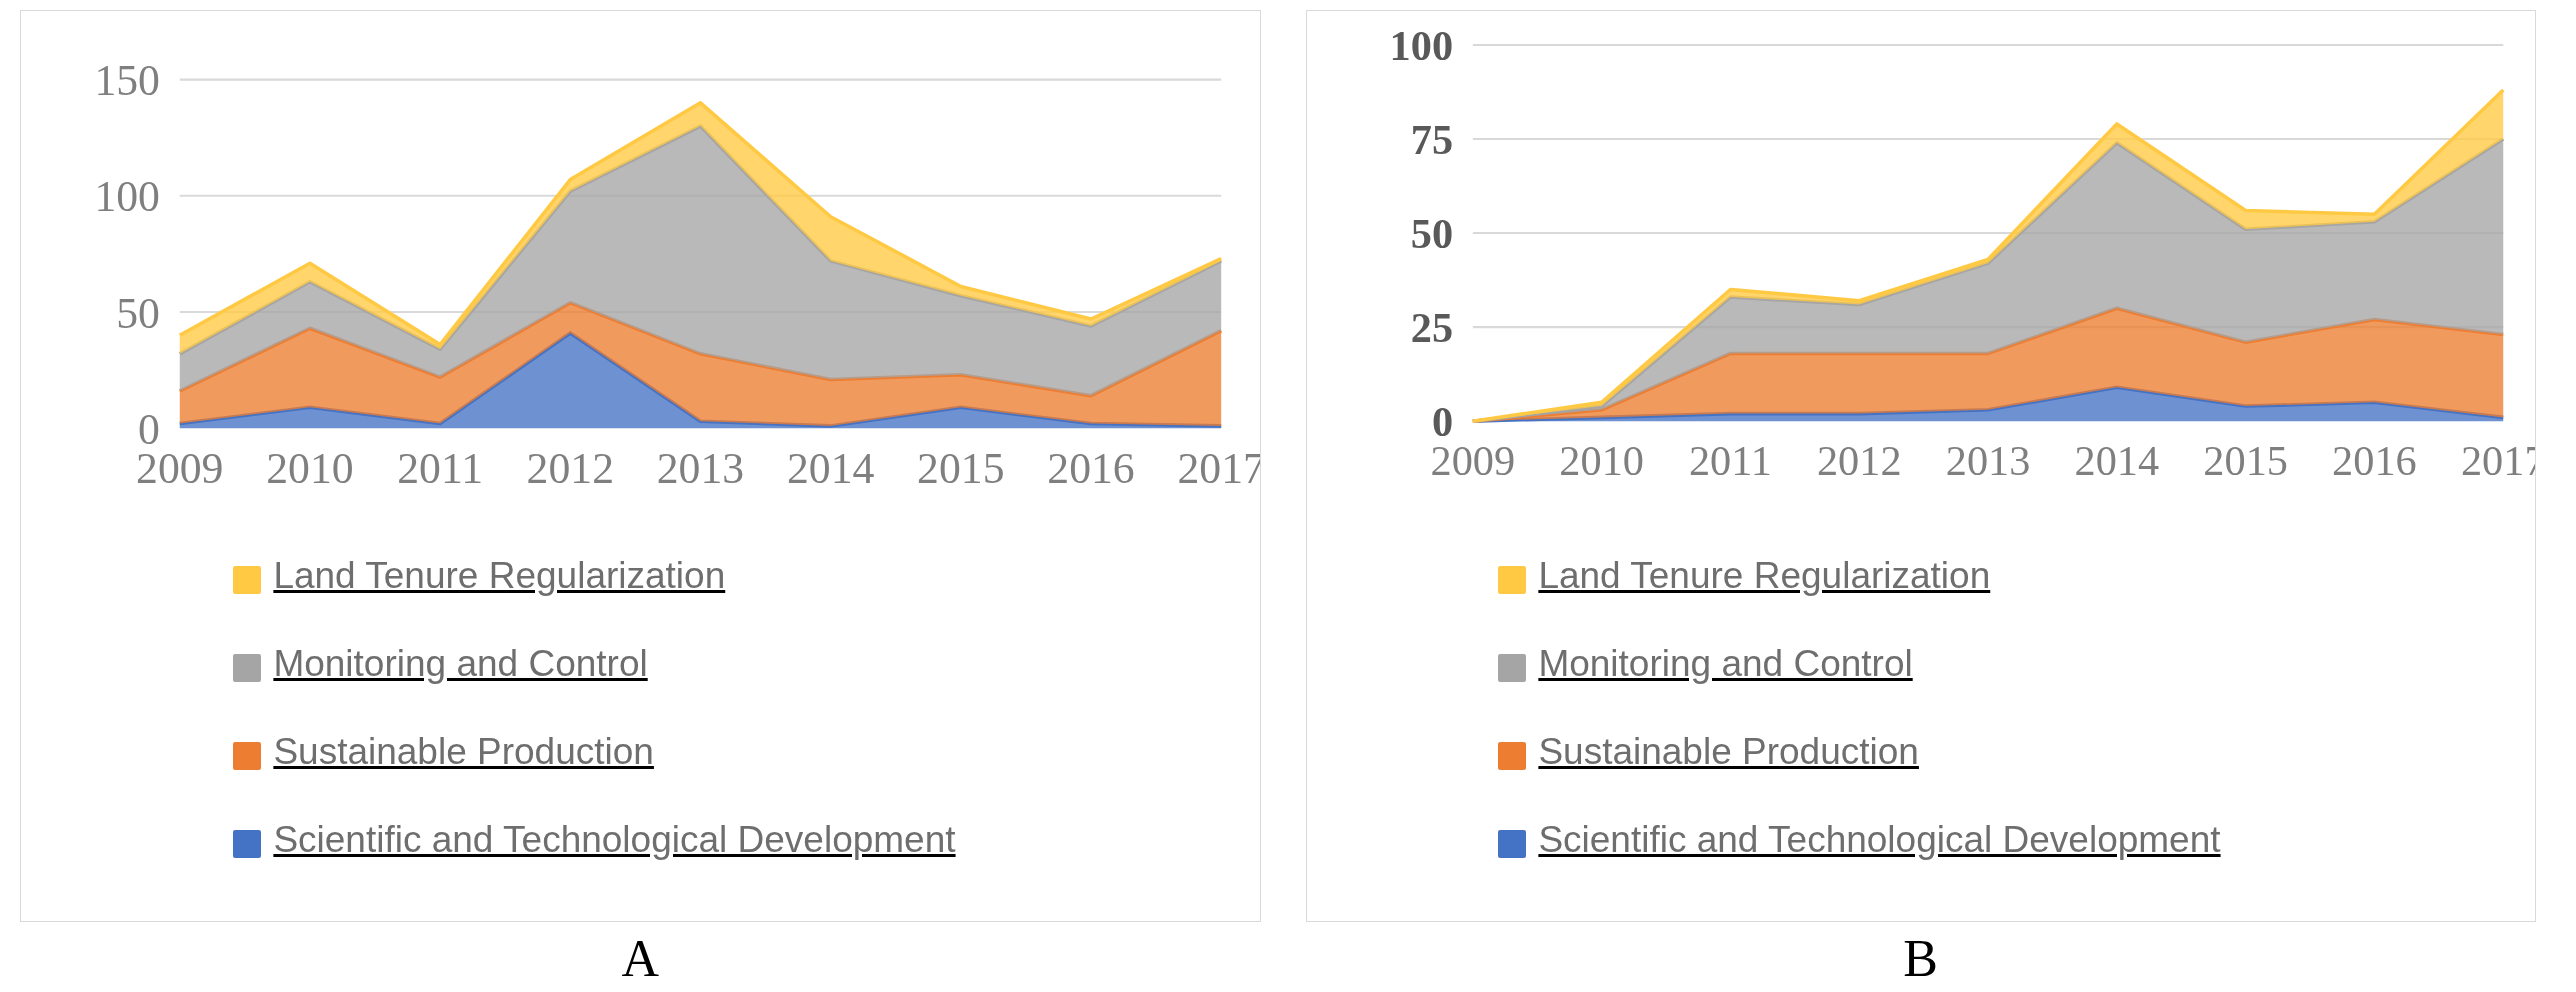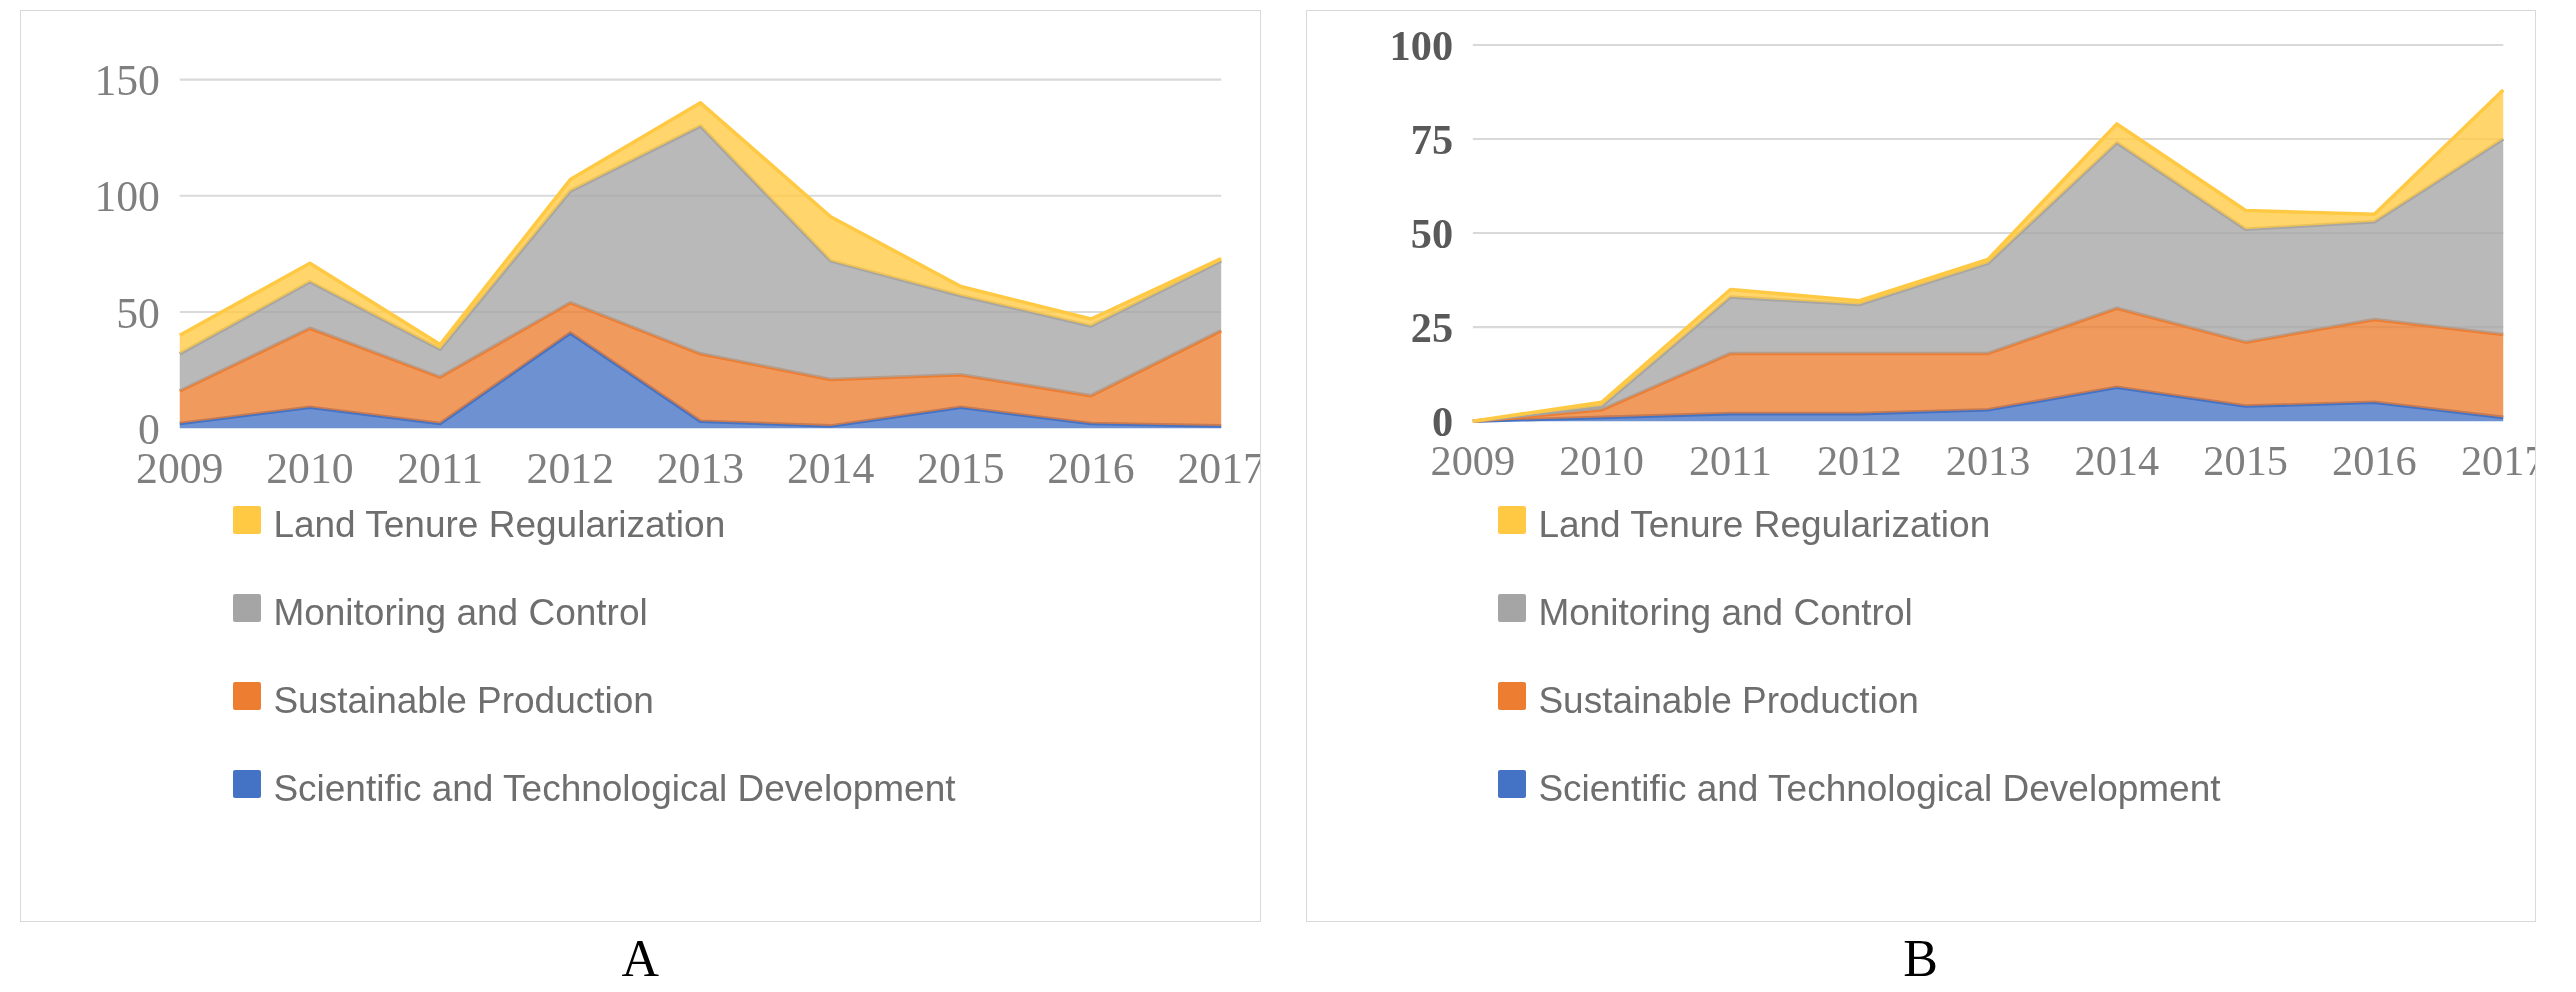--- a/index.html
+++ b/index.html
@@ -6,21 +6,21 @@
   body{font-family:"Liberation Sans",sans-serif;width:2576px;height:993px;position:relative;overflow:hidden;}
   .figure{position:absolute;inset:0;display:flex;flex-direction:column;}
   .panels{display:flex;flex-direction:row;align-items:flex-start;padding:10px 12.7px 0 12.7px;box-sizing:border-box;gap:45px;}
   .panel{position:relative;box-sizing:border-box;}
   .panel-box{border:1.4px solid #d9d9d9;background:#ffffff;box-sizing:border-box;position:relative;}
   .panel-a .panel-box{width:1241px;height:912px;}
   .panel-b .panel-box{width:1230px;height:912px;}
   .plot-wrap{position:relative;width:100%;height:495px;}
   .plot-svg{display:block;width:100%;height:100%;}
   .legend{position:absolute;left:0;top:495px;width:100%;box-sizing:border-box;}
-  .legend-row{display:flex;align-items:flex-start;height:88px;padding-left:212px;box-sizing:border-box;}
+  .legend-row{display:flex;align-items:flex-end;height:88px;padding-left:212px;box-sizing:border-box;text-decoration:underline;}
   .panel-b .legend-row{padding-left:191px;}
   .swatch{width:28px;height:28px;border-radius:2.1px;flex:0 0 auto;margin-right:12.7px;box-sizing:border-box;}
   .legend-label{font-size:37px;color:#6e6e6e;font-family:"Liberation Sans",sans-serif;line-height:1;white-space:nowrap;}
   .panel-caption{width:100%;text-align:center;font-family:"Liberation Serif",serif;font-size:52px;color:#000000;line-height:1;margin-top:11.3px;}
   .panel-a{margin-left:7px;}
   .axis-text{font-family:"Liberation Serif",serif;fill:#7f7f7f;}
   .axis-text-b{font-family:"Liberation Serif",serif;fill:#595959;font-weight:bold;}
   .gridline{stroke:#d9d9d9;stroke-width:3;}
 </style>
 </head>

